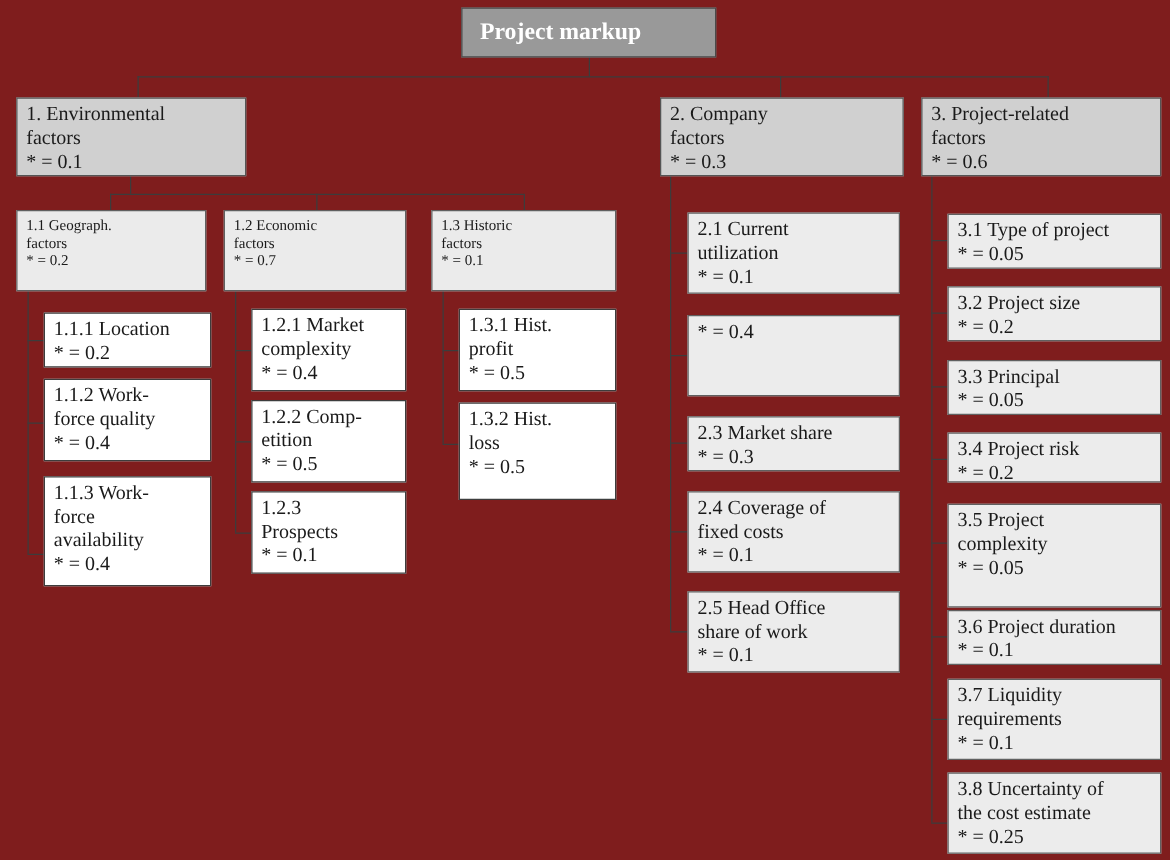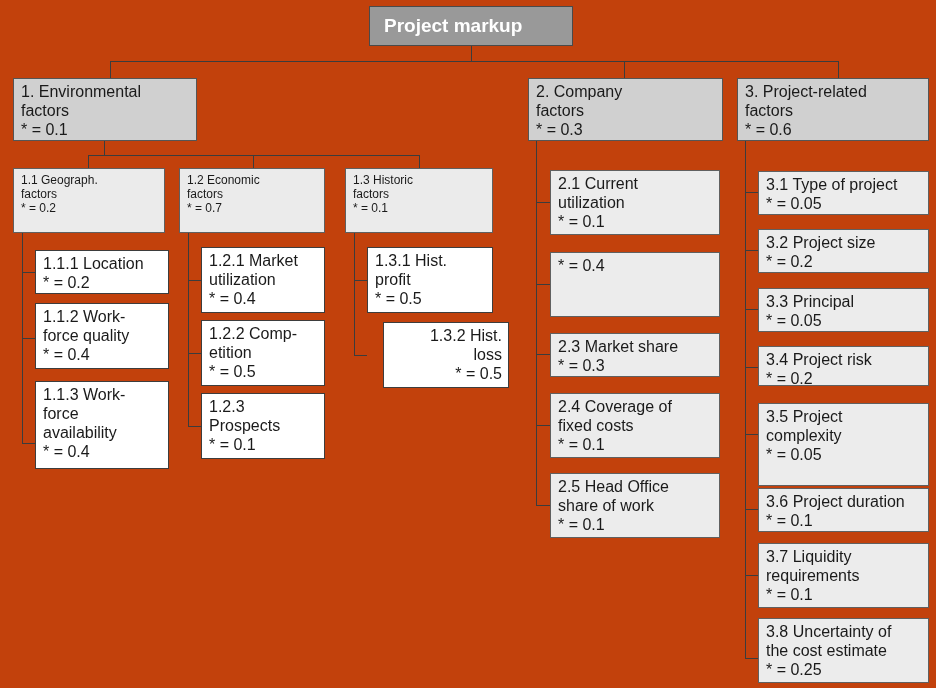--- a/index.html
+++ b/index.html
@@ -4,22 +4,22 @@
 <style>
   html, body {
     margin: 0;
     padding: 0;
     background: #ffffff;
   }
   #canvas {
     position: relative;
     width: 936px;
     height: 688px;
-    background: #c2410c;
-    font-family: Liberation Sans, sans-serif;
+    background: #7f1d1d;
+    font-family: Liberation Serif, serif;
     overflow: hidden;
   }
   .node {
     position: absolute;
     box-sizing: border-box;
     border: 1px solid #4a4a4a;
     padding: 4px 6px 3px 7px;
     line-height: 1.18;
     color: #1a1a1a;
   }
@@ -183,21 +183,21 @@
 
   <div class="node n-leaf" style="left:35px; top:381px; width:134px; height:88px;">
     <span class="lbl">1.1.3 Work-
 force
 availability</span>
     <span class="wt">* = 0.4</span>
   </div>
 
   <div class="node n-leaf" style="left:201px; top:247px; width:124px; height:66px;">
     <span class="lbl">1.2.1 Market
-utilization</span>
+complexity</span>
     <span class="wt">* = 0.4</span>
   </div>
 
   <div class="node n-leaf" style="left:201px; top:320px; width:124px; height:66px;">
     <span class="lbl">1.2.2 Comp-
 etition</span>
     <span class="wt">* = 0.5</span>
   </div>
 
   <div class="node n-leaf" style="left:201px; top:393px; width:124px; height:66px;">
@@ -205,21 +205,21 @@
 Prospects</span>
     <span class="wt">* = 0.1</span>
   </div>
 
   <div class="node n-leaf" style="left:367px; top:247px; width:126px; height:66px;">
     <span class="lbl">1.3.1 Hist.
 profit</span>
     <span class="wt">* = 0.5</span>
   </div>
 
-  <div class="node n-leaf" style="left:383px; top:322px; width:126px; height:66px;text-align:right;">
+  <div class="node n-leaf" style="left:367px; top:322px; width:126px; height:78px;">
     <span class="lbl">1.3.2 Hist.
 loss</span>
     <span class="wt">* = 0.5</span>
   </div>
 
   <div class="node n-leaf-g" style="left:550px; top:170px; width:170px; height:65px;">
     <span class="lbl">2.1 Current
 utilization</span>
     <span class="wt">* = 0.1</span>
   </div>

